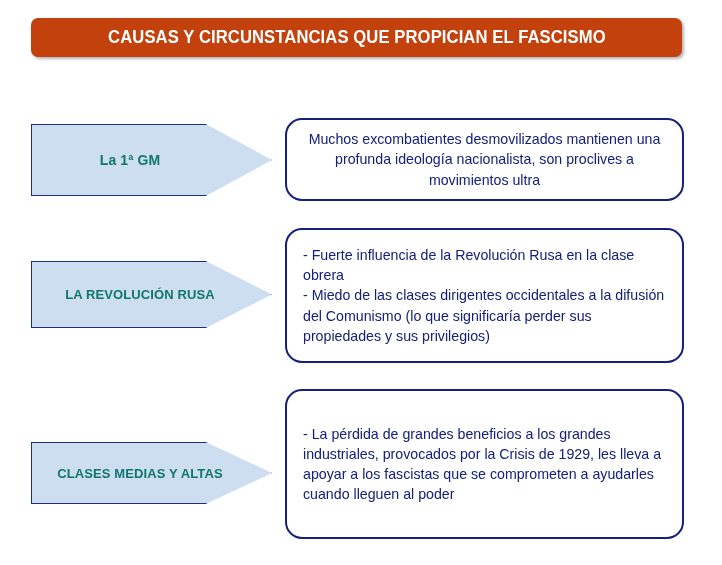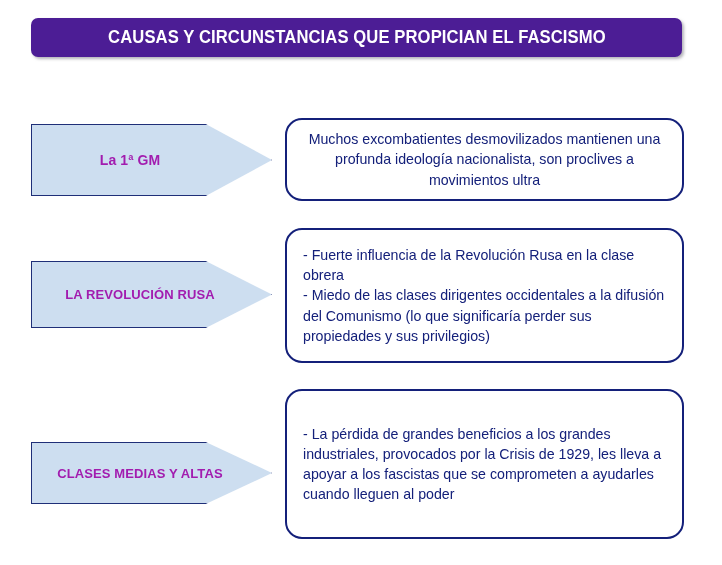--- a/index.html
+++ b/index.html
@@ -15,21 +15,21 @@
     position: relative;
   }
 
   
   #title-banner {
     position: absolute;
     left: 31px;
     top: 18px;
     width: 651px;
     height: 39px;
-    background: #4c1d95;
+    background: #c2410c;
     border-radius: 7px;
     box-shadow: 2px 2px 3px rgba(120,120,130,0.55);
     display: flex;
     align-items: center;
     justify-content: center;
   }
   #title-banner .title-text {
     color: #ffffff;
     font-family: "Liberation Sans Narrow", "Liberation Sans", sans-serif;
     font-size: 17.5px;
@@ -45,21 +45,21 @@
     position: absolute;
     left: 0;
     width: 722px;
   }
 
   .arrow {
     position: absolute;
     box-sizing: border-box;
     background: #cddef0;
     border: 1.4px solid #1f2f78;
-    color: #a21caf;
+    color: #0f766e;
     display: flex;
     align-items: center;
     justify-content: center;
     -webkit-clip-path: polygon(0 0, 72.5% 0, 100% 50%, 72.5% 100%, 0 100%);
     clip-path: polygon(0 0, 72.5% 0, 100% 50%, 72.5% 100%, 0 100%);
     filter: drop-shadow(2px 2px 2px rgba(130,130,140,0.55));
   }
   .arrow-label {
     font-size: 14px;
     font-weight: bold;

